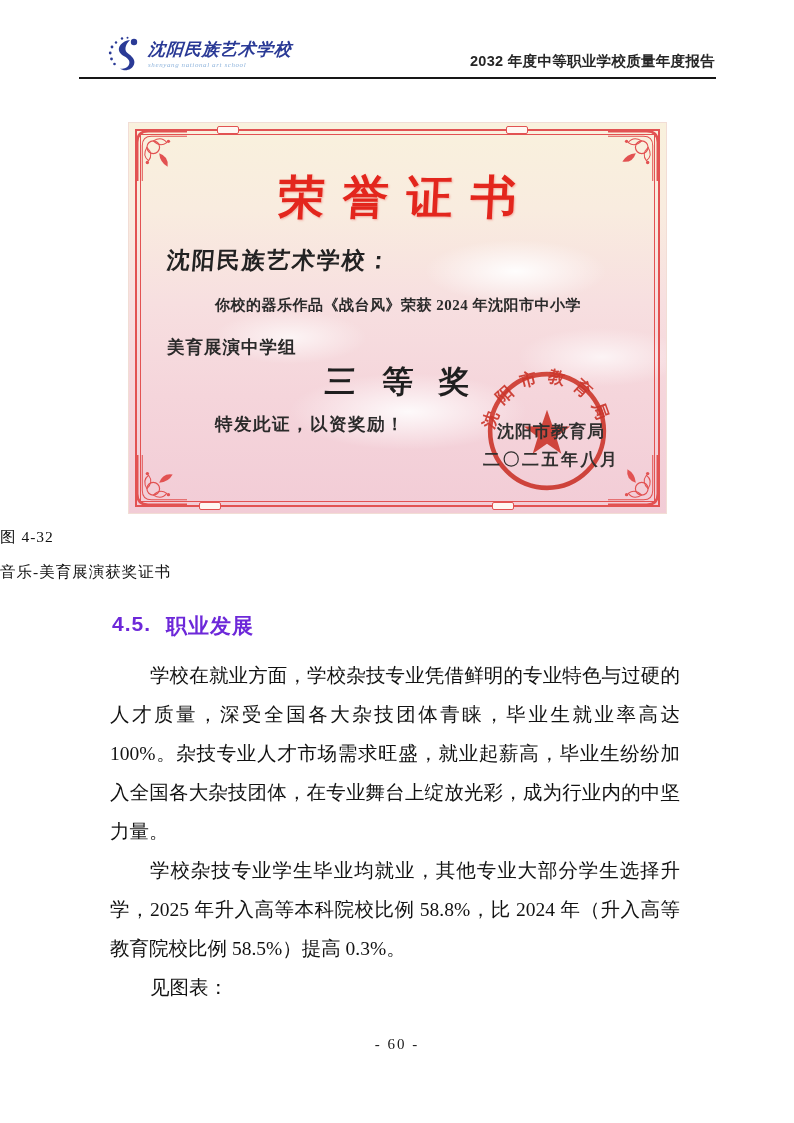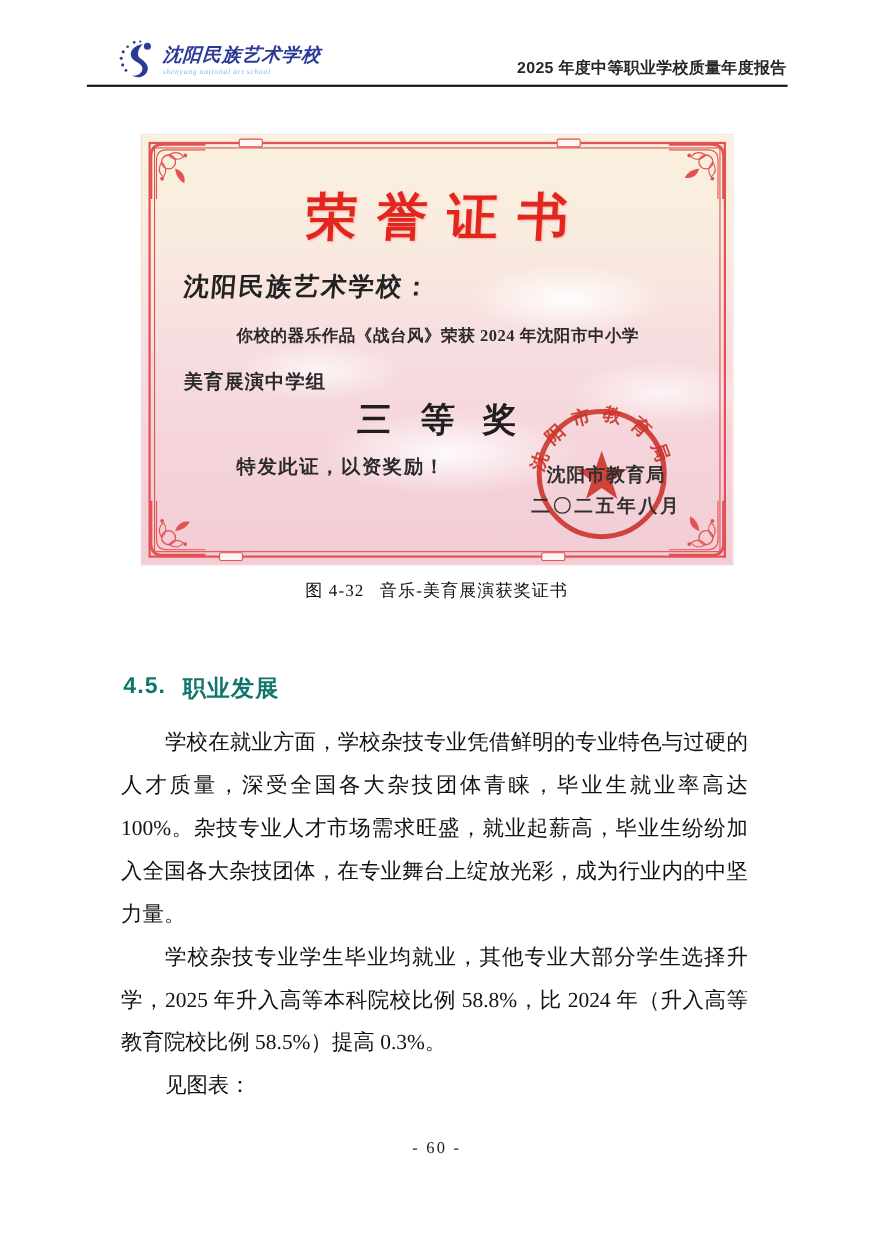--- a/index.html
+++ b/index.html
@@ -110,26 +110,26 @@
   }
   .cert-date {
     position: absolute; left: 354px; top: 325px;
     font-size: 17px; font-weight: bold; color: #30302f; letter-spacing: 2.5px;
   }
 
   
   .figure-caption {
     position: absolute; top: 527px; left: 0; right: 0;
     display: flex; justify-content: center; gap: 14px;
-    font-size: 15.5px; color: #101010; letter-spacing: 1px;
+    font-size: 15.5px; color: #101010; letter-spacing: 1px; flex-direction: column;
   }
   .section-heading {
     position: absolute; top: 612px; left: 112px;
     font-family: "Liberation Sans", sans-serif;
-    font-size: 21px; font-weight: bold; color: #0f766e;
+    font-size: 21px; font-weight: bold; color: #6d28d9;
     display: flex; gap: 15px; letter-spacing: 1px;
   }
   .body-text {
     position: absolute; top: 656px; left: 110px; width: 570px;
     font-size: 19.5px; line-height: 39px; color: #121212;
     text-align: justify;
   }
   .body-text p { text-indent: 2.05em; margin: 0; }
   .body-text p.no-justify { text-align: left; }
 
@@ -157,21 +157,21 @@
           <circle cx="15" cy="2.5" r="1.2"></circle>
           <circle cx="20.5" cy="1.8" r="1"></circle>
         </g>
       </svg>
     </span>
     <span>
       <div class="logo-cn">沈阳民族艺术学校</div>
       <div class="logo-en">shenyang national art school</div>
     </span>
   </div>
-  <div class="report-title">2025 年度中等职业学校质量年度报告</div>
+  <div class="report-title">2032 年度中等职业学校质量年度报告</div>
   <div class="header-rule"></div>
 
   <div class="certificate">
     <div class="cert-frame-outer"></div>
     <div class="cert-frame-inner"></div>
 
     <span class="corner tl">
       <svg viewBox="0 0 64 64" xmlns="http://www.w3.org/2000/svg">
           <g fill="none" stroke="#e25252">
         <path d="M5 64 V18 Q5 5 18 5 H64" stroke-width="3"></path>

